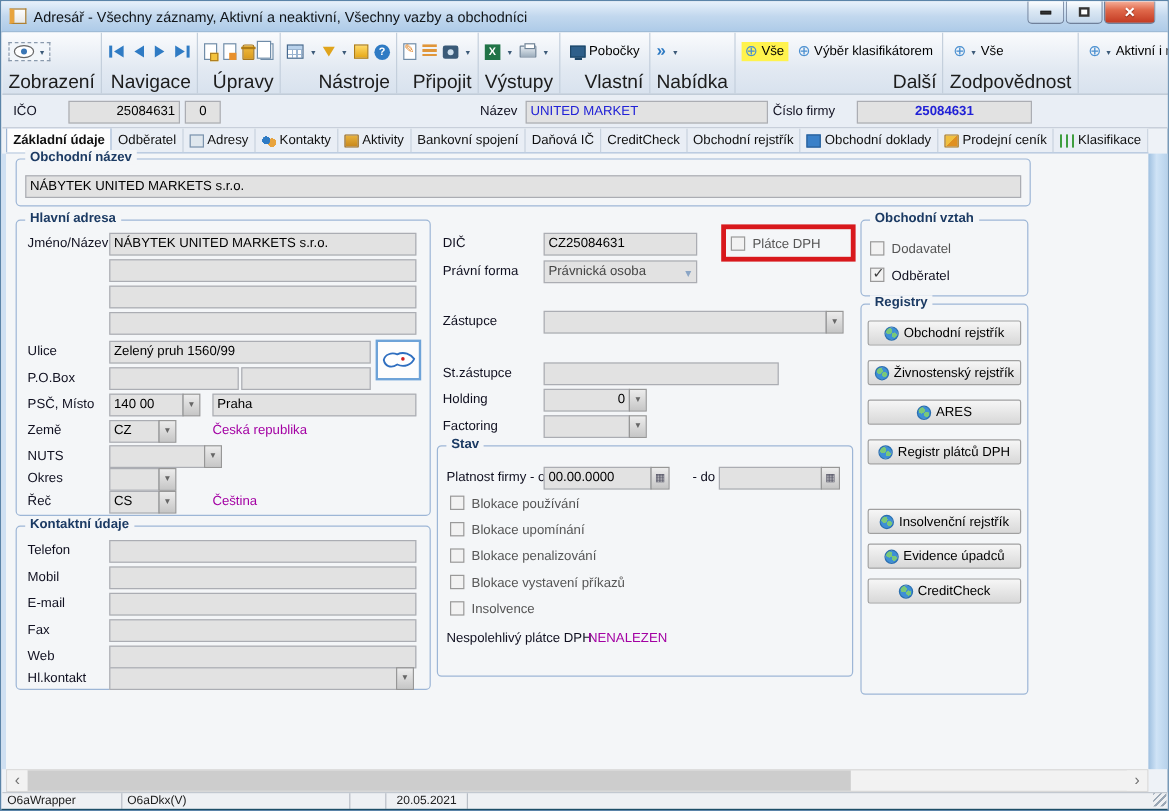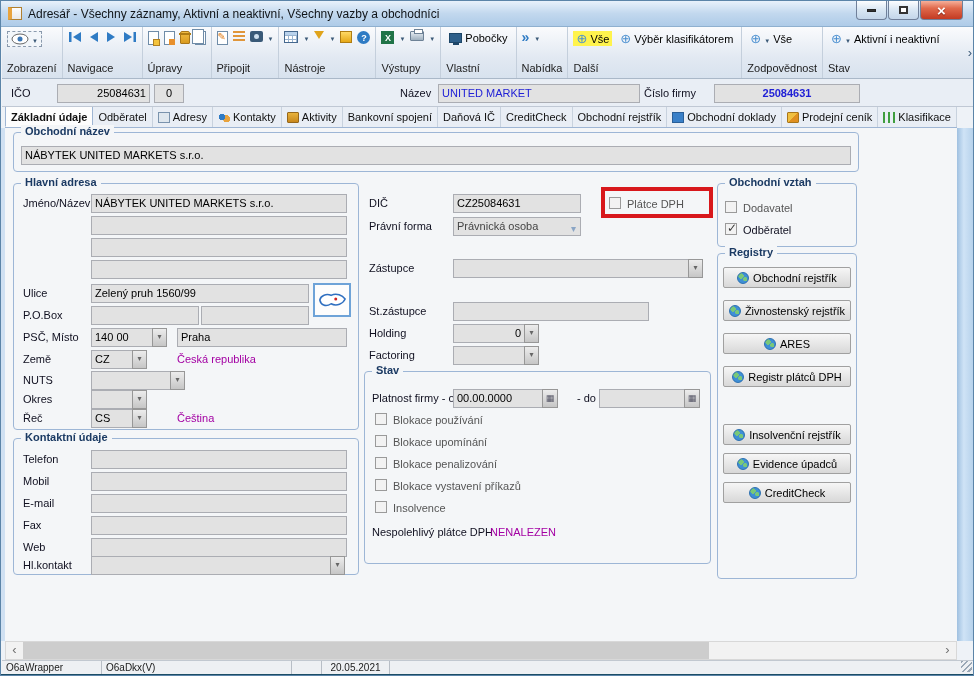--- a/index.html
+++ b/index.html
@@ -22,22 +22,22 @@
   .wb-max i { display:block; width:9px; height:8px; border:2px solid #333; background:#fff; }
   .wb-close { width:43px; background:linear-gradient(#f6b09a,#e06a4c 40%,#c33a22); }
   .wb-close::after { content:"×"; color:#fff; font-weight:bold; font-size:15px; line-height:15px; text-shadow:0 1px 1px #802010; }
 
   
   .toolbar { position:absolute; left:1px; top:26px; width:972px; height:52px;
              background:linear-gradient(#fafbfd,#e2e9f2 60%,#d8e2ee);
              border-bottom:1px solid #aab8c8; display:flex; overflow:hidden; }
   .tb-group { display:flex; flex-direction:column; justify-content:space-between;
               padding:4px 5px 3px; border-right:1px solid #c4cfdc; flex:0 0 auto; }
-  .tb-icons { display:flex; align-items:flex-start; gap:5px; height:24px; }
-  .tb-label { font-size:11px; color:#1c1c1c; text-align:left; line-height:13px; white-space:nowrap; }
+  .tb-icons { display:flex; align-items:center; gap:5px; height:24px; }
+  .tb-label { font-size:16px; color:#1c1c1c; text-align:right; line-height:13px; white-space:nowrap; }
   .caret::after { content:"▼"; font-size:6px; color:#3c5a78; }
   .tb-btn { display:flex; align-items:center; gap:3px; padding:1px 3px; }
   .dashed { border:1px dashed #8a9aad; background:#f2f6fa; }
   .navsvg { display:block; }
   .pg { width:11px; height:14px; background:#fff; border:1px solid #6f8ca8; position:relative; }
   .pg-new::after { content:""; position:absolute; right:-2px; bottom:-2px; width:5px; height:5px; background:#f4c33c; border:1px solid #b08020; }
   .pg-edit::after { content:""; position:absolute; right:-1px; bottom:-1px; width:6px; height:6px; background:#e8902c; }
   .trash { width:10px; height:13px; background:linear-gradient(#f2bd43,#d99a1e); border:1px solid #a8761a; border-radius:2px 2px 1px 1px; position:relative; }
   .trash::before { content:""; position:absolute; left:-2px; top:1px; width:12px; height:2px; background:#b07c14; }
   .pg-copy::before { content:""; position:absolute; left:-4px; top:-3px; width:10px; height:13px; background:#fff; border:1px solid #6f8ca8; }
@@ -202,38 +202,38 @@
         <span class="pg pg-new"></span>
         <span class="pg pg-edit"></span>
         <span class="trash"></span>
         <span class="pg pg-copy"></span>
       </div>
       <div class="tb-label">Úpravy</div>
     </div>
 
     <div class="tb-group">
       <div class="tb-icons">
+        <span class="grid-ic"></span>
+          <span class="caret"></span>
+        <span class="funnel"></span>
+          <span class="caret"></span>
+        <span class="ambox"></span>
+        <span class="help"></span>
+      </div>
+      <div class="tb-label">Nástroje</div>
+    </div>
+
+    <div class="tb-group">
+      <div class="tb-icons">
         <span class="pencil"></span>
         <span class="list-ic"></span>
         <span class="cam"></span>
           <span class="caret"></span>
       </div>
       <div class="tb-label">Připojit</div>
-    </div>
-
-    <div class="tb-group">
-      <div class="tb-icons">
-        <span class="grid-ic"></span>
-          <span class="caret"></span>
-        <span class="funnel"></span>
-          <span class="caret"></span>
-        <span class="ambox"></span>
-        <span class="help"></span>
-      </div>
-      <div class="tb-label">Nástroje</div>
     </div>
 
     <div class="tb-group">
       <div class="tb-icons">
         <span class="xls"></span>
           <span class="caret"></span>
         <span class="prn"></span>
           <span class="caret"></span>
       </div>
       <div class="tb-label">Výstupy</div>

